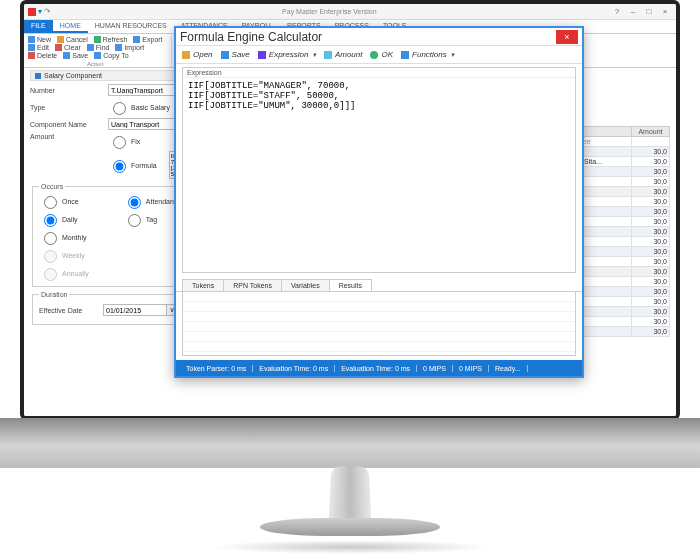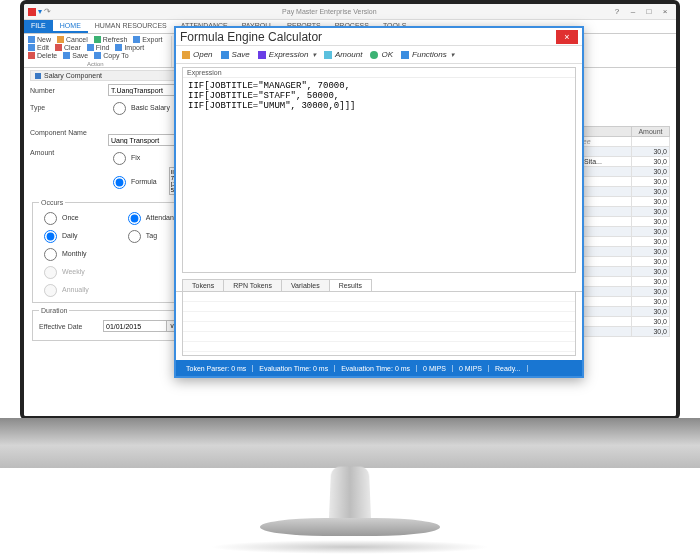--- a/index.html
+++ b/index.html
@@ -194,21 +194,21 @@
                 <span>Basic Salary</span>
               </label>
             <label class="radio">
                 <input type="radio" name="type" checked="" style="">
                 <span>Allowance</span>
               </label>
           </div>
 
           <div class="row">
             <span class="lbl">Component Name</span>
-            <input type="text" style="width: 120px; margin-top: 16px;" value="Uang Transport">
+            <input type="text" style="width: 120px;" value="Uang Transport">
           </div>
 
           <div class="row" style="align-items:flex-start;">
             <span class="lbl">Amount</span>
             <div class="col">
               <label class="radio">
                   <input type="radio" name="amt" style="">
                   <span>Fix</span>
                 </label>
               <div class="fbox">

